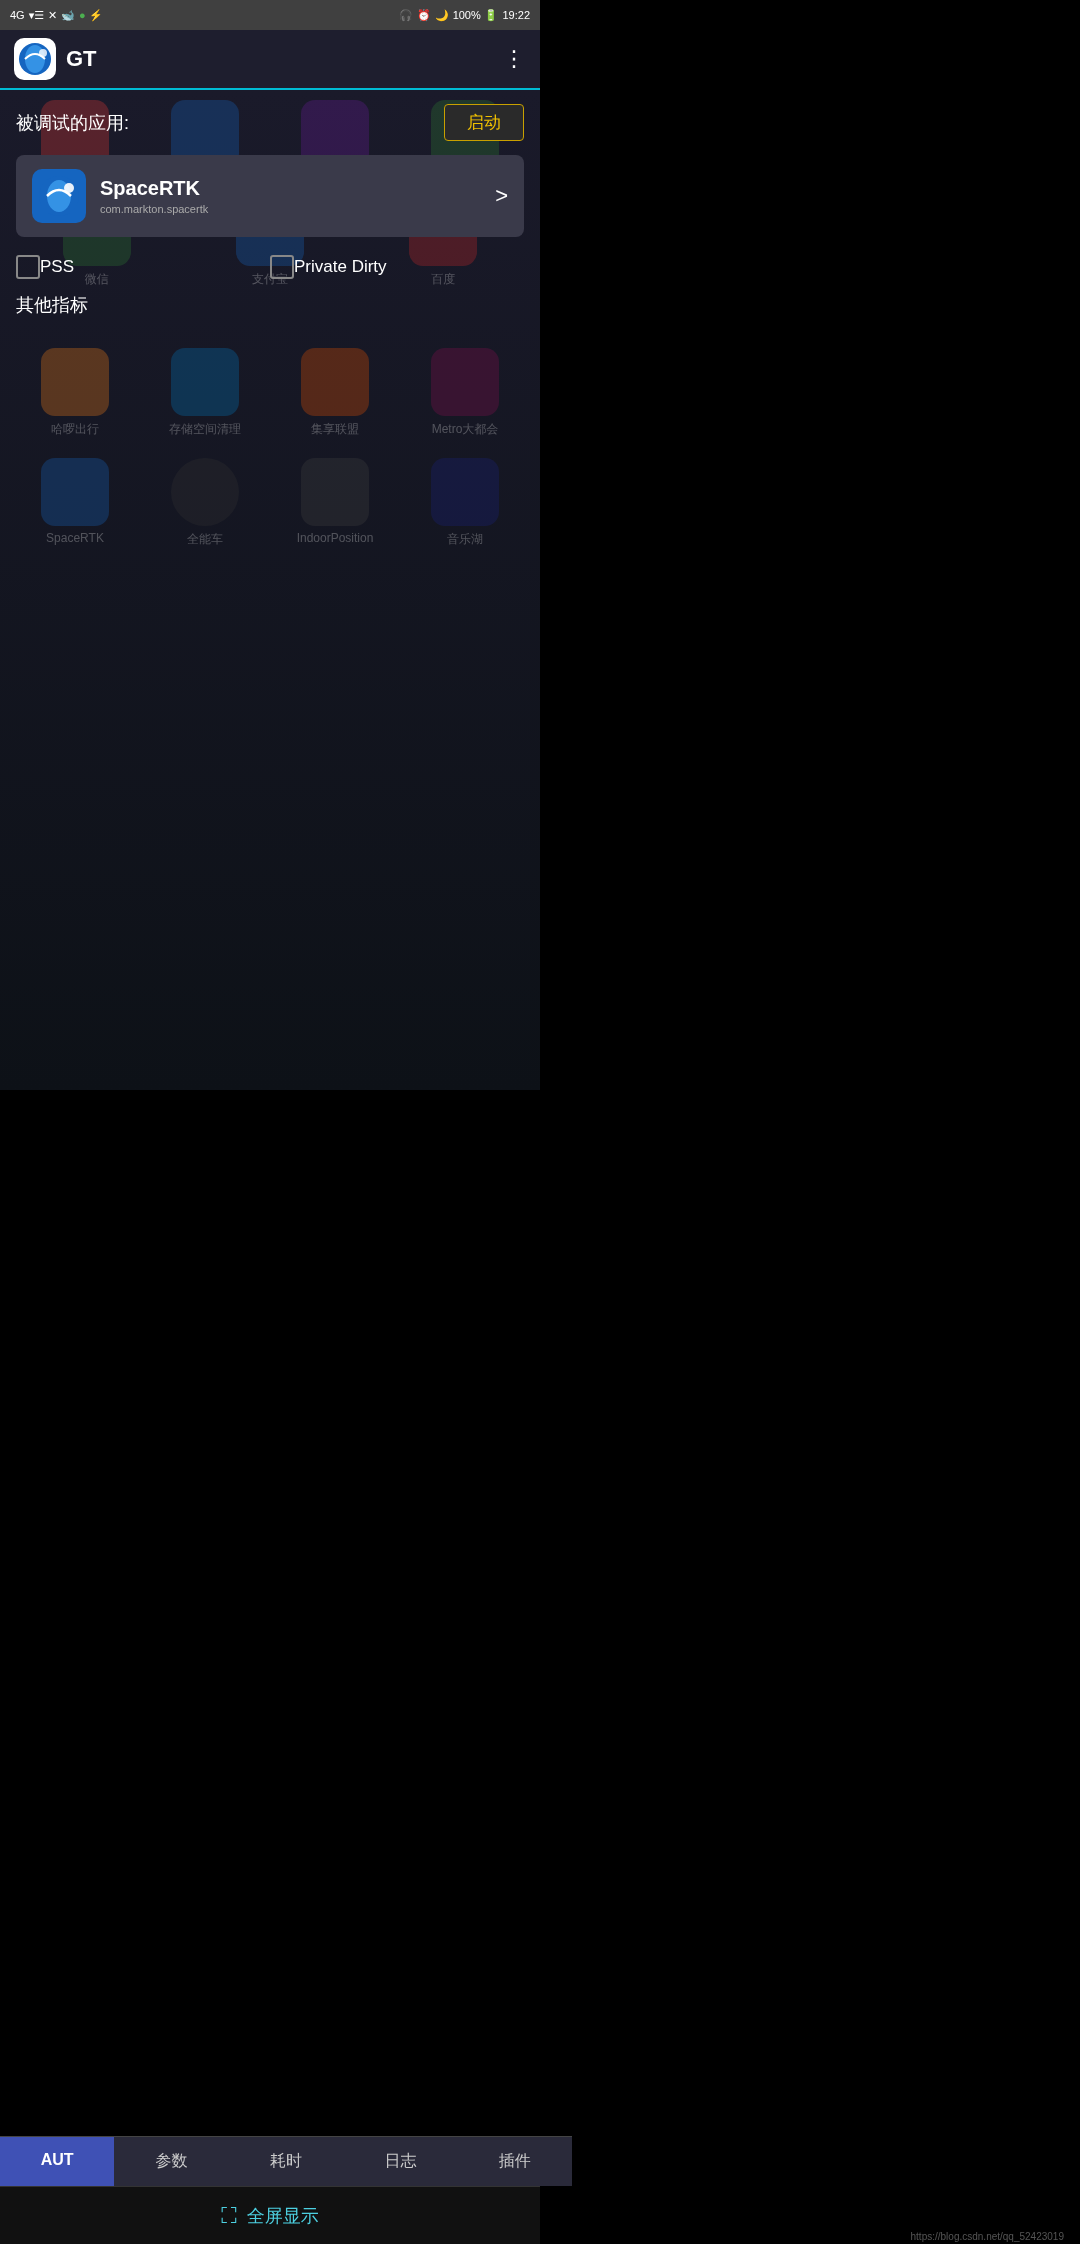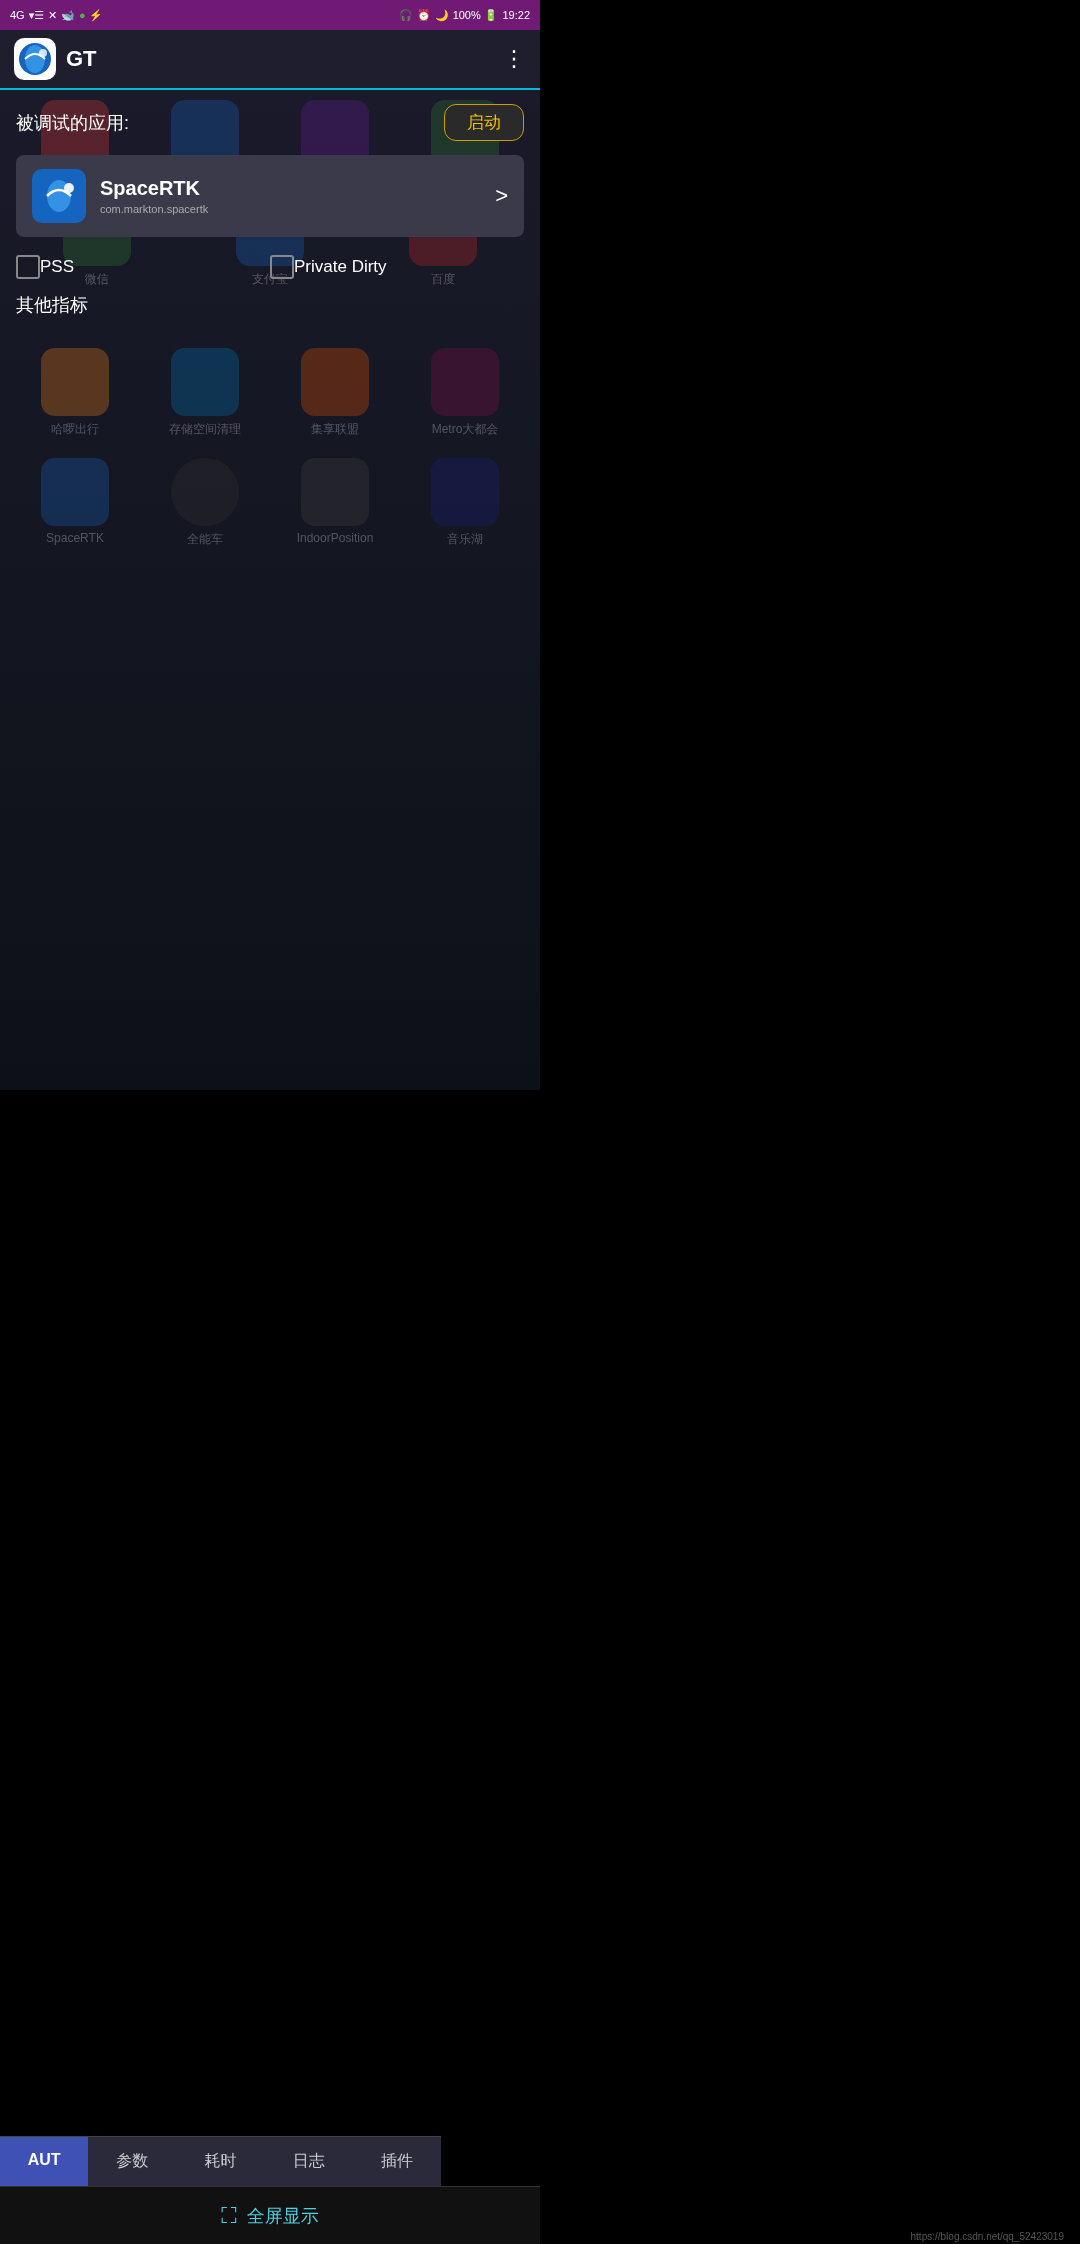--- a/index.html
+++ b/index.html
@@ -11,21 +11,21 @@
       background: #000;
       font-family: 'Arial', sans-serif;
       overflow-x: hidden;
       position: relative;
     }
 
     
     .status-bar {
       width: 100%;
       height: 30px;
-      background: #701a75;
+      background: #404040;
       display: flex;
       align-items: center;
       justify-content: space-between;
       padding: 0 10px;
       font-size: 11px;
       color: #fff;
     }
     .status-left, .status-right {
       display: flex;
       align-items: center;
@@ -77,21 +77,21 @@
     .tested-app-label {
       color: #fff;
       font-size: 18px;
     }
     .start-btn {
       background: #2a2a2a;
       border: 1.5px solid #c8a000;
       color: #f0c000;
       font-size: 17px;
       padding: 6px 22px;
-      border-radius: 12px;
+      border-radius: 4px;
       cursor: pointer;
     }
 
     
     .app-card {
       background: #3a3a4a;
       border-radius: 8px;
       padding: 14px 16px;
       display: flex;
       align-items: center;
@@ -196,21 +196,21 @@
     .checkbox-text {
       color: #fff;
       font-size: 17px;
     }
 
     
     .bottom-tabs {
       position: fixed;
       bottom: 58px;
       left: 0;
-      width: 441px;
+      width: 572px;
       display: flex;
       background: #2a2a3a;
       border-top: 1px solid #444;
       z-index: 100;
     }
     .tab-item {
       flex: 1;
       padding: 14px 0;
       text-align: center;
       color: #ccc;

